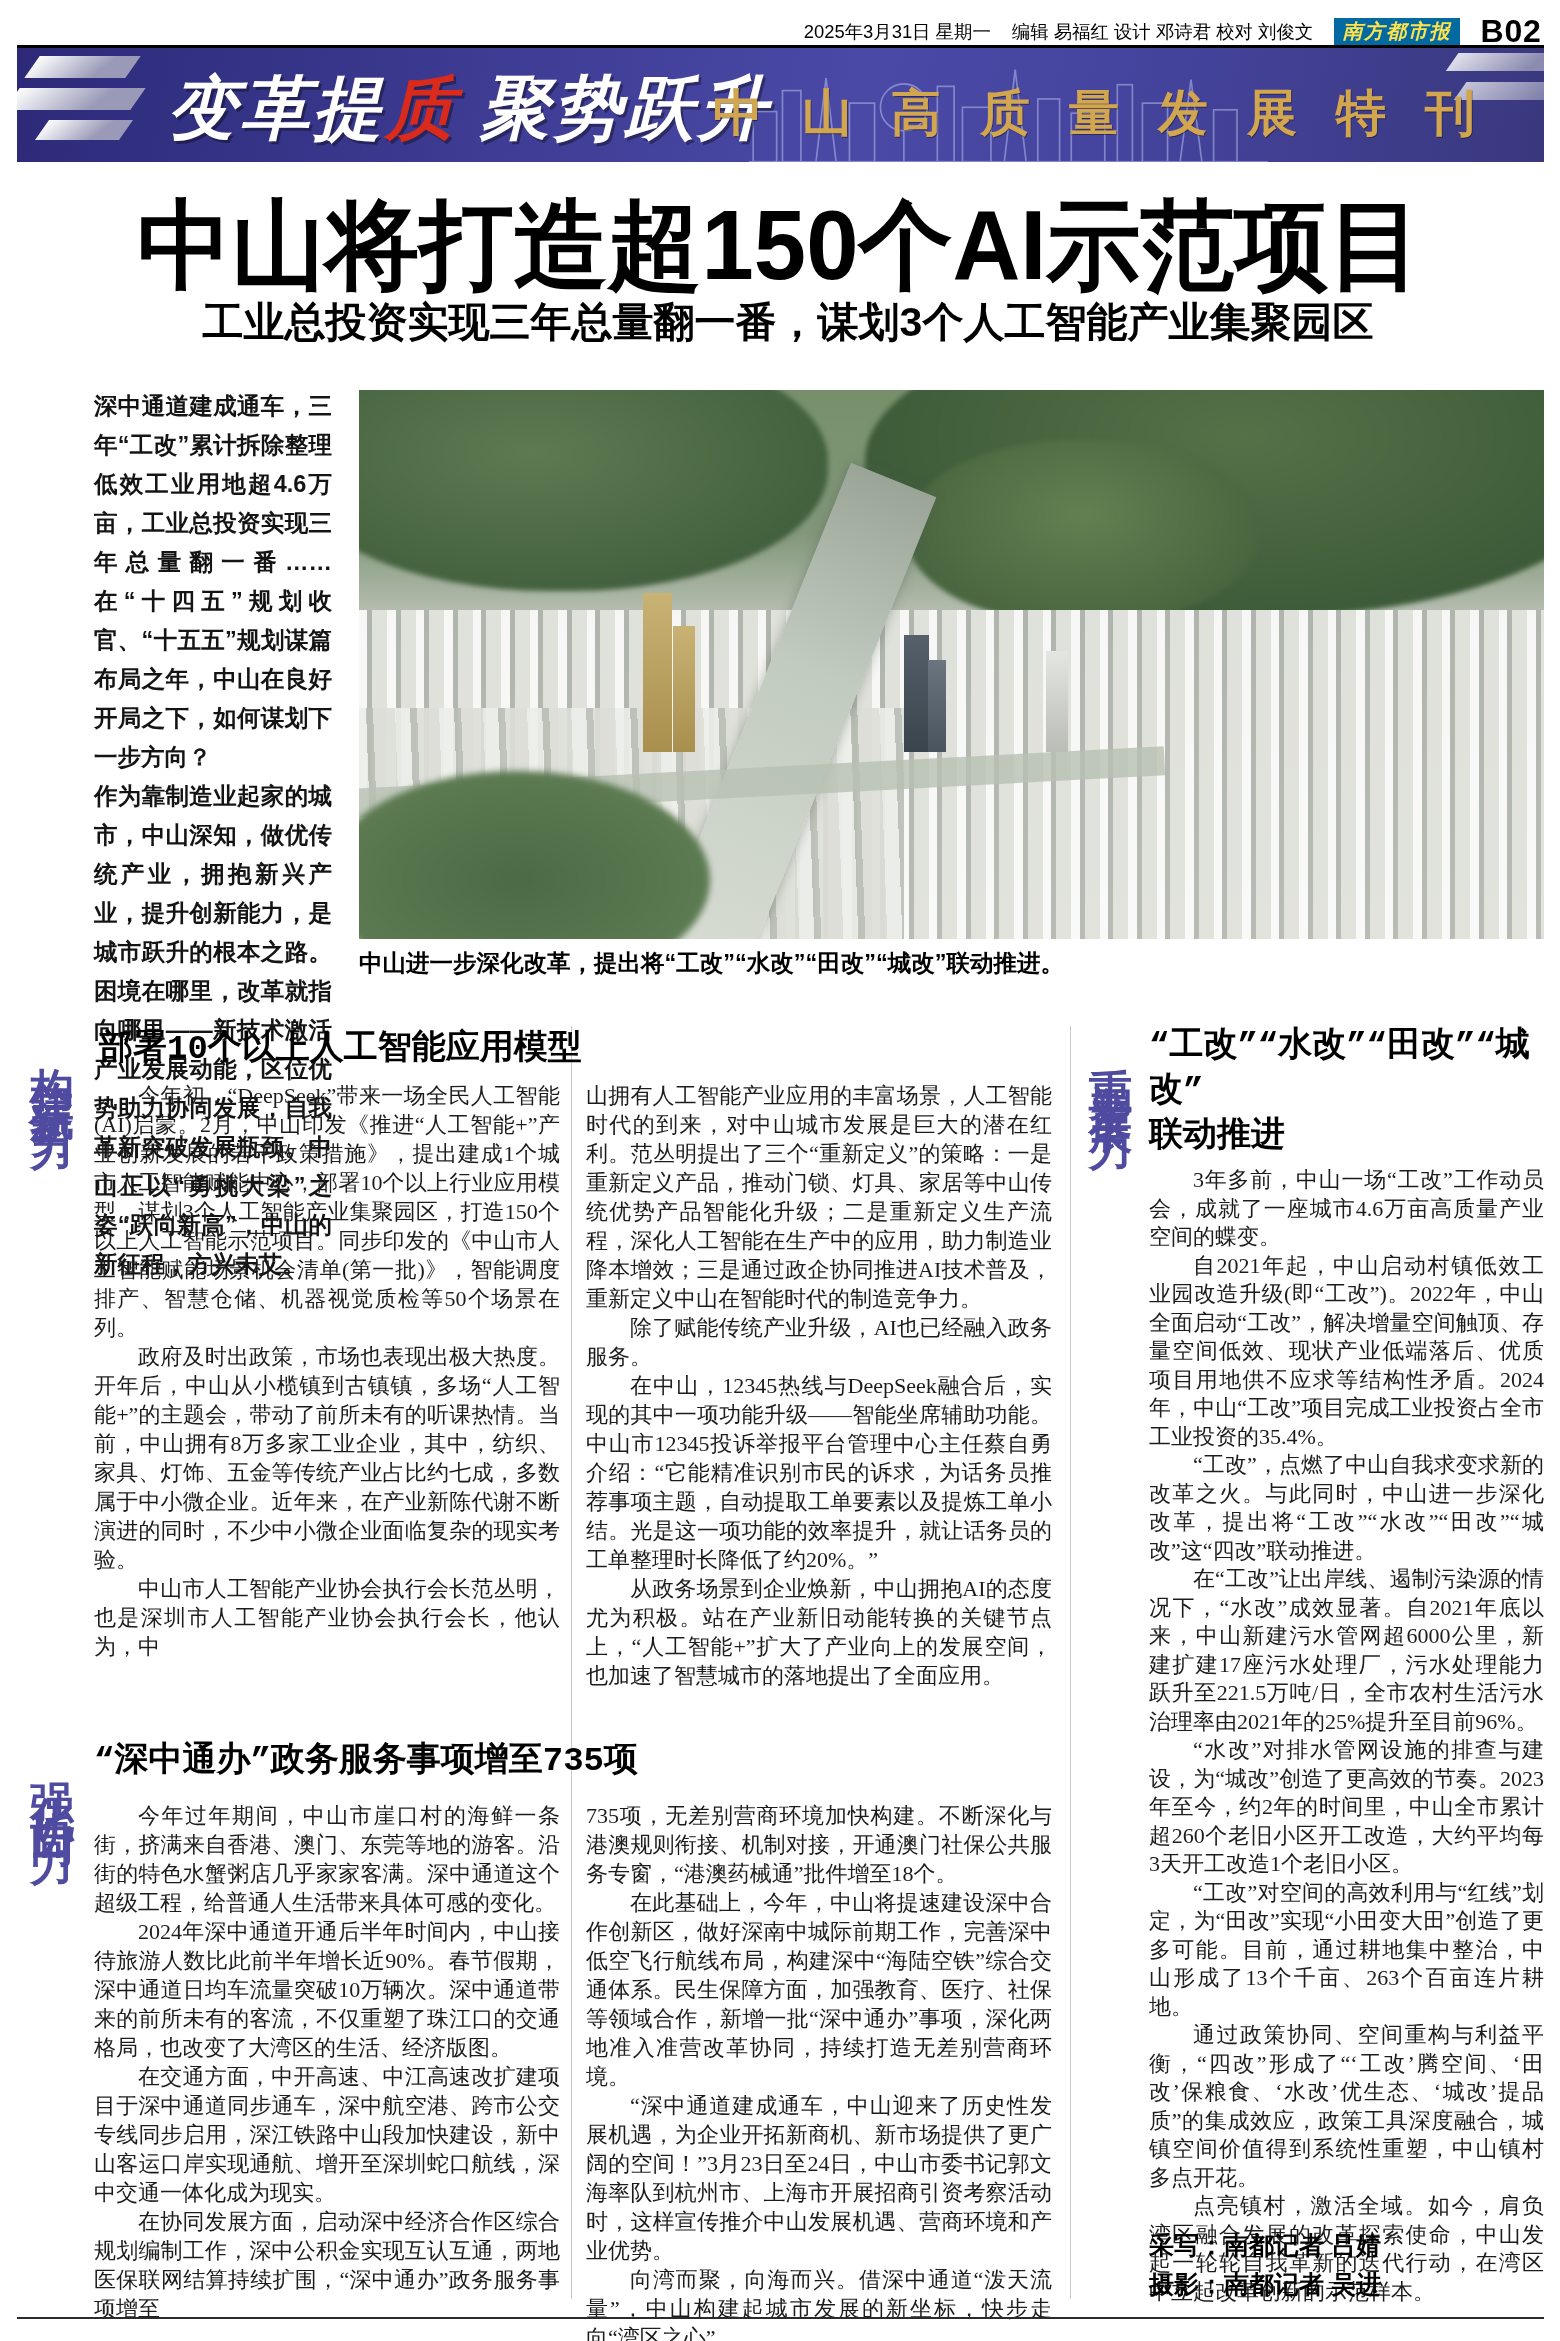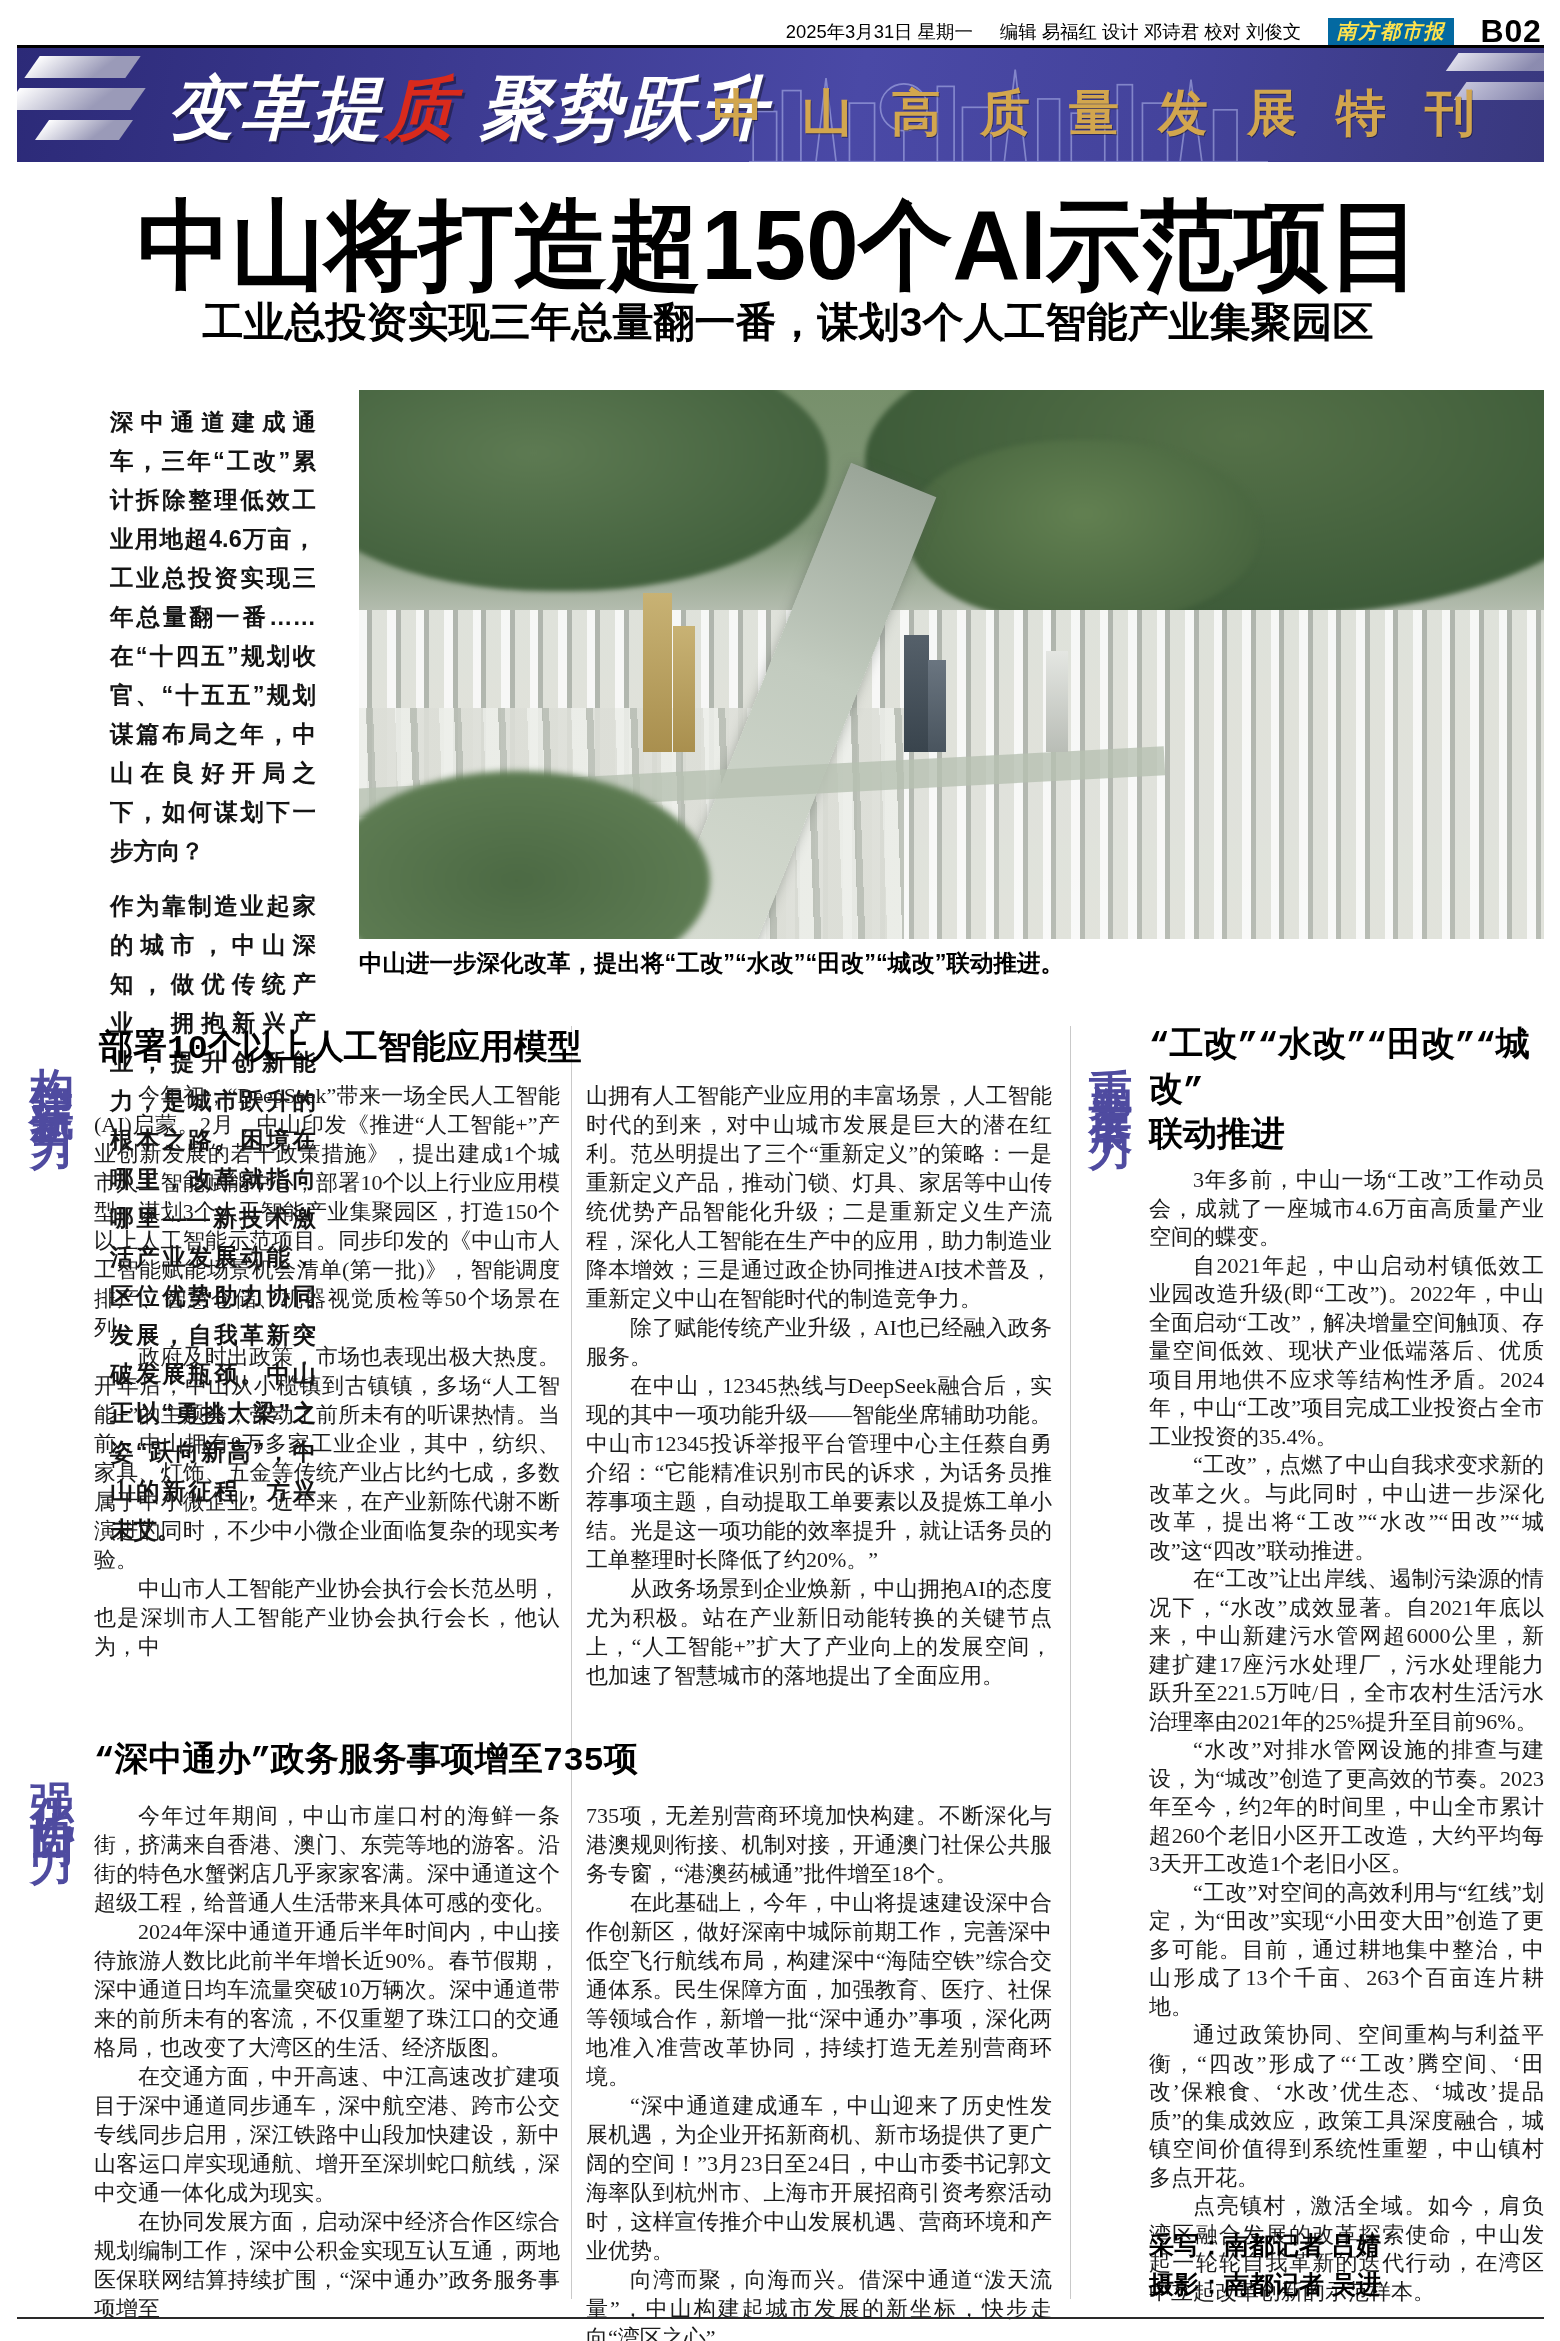--- a/index.html
+++ b/index.html
@@ -1,19 +1,19 @@
 <!DOCTYPE html>
 <html style="font-size:13.4px"><head>
 <meta charset="utf-8">
 <style>
   html,body{margin:0;padding:0;background:#e9e9e9;}
   .page{position:relative;width:1560px;height:2342px;background:#ffffff;overflow:hidden;
         font-family:"Liberation Serif","DejaVu Serif",serif;color:#111;}
   
-  .masthead{position:absolute;top:13.4px;right:18.4px;display:flex;align-items:center;gap:27px;
+  .masthead{position:absolute;top:13.4px;right:18.4px;display:flex;align-items:center;gap:21px;
             font-family:"Liberation Sans","DejaVu Sans",sans-serif;font-size:18.4px;color:#000;}
   .brand-box{background:#0369a1;color:#ffe34d;font-weight:bold;font-style:italic;
              font-size:20px;padding:0.8px 8.4px;letter-spacing:1.7px;}
   .page-no{font-size:32px;font-weight:900;letter-spacing:0.8px;}
   
   .banner{position:absolute;left:17px;top:45px;width:1527px;height:114px;
           background:linear-gradient(100deg,#2c2a78 0%,#3d3b92 30%,#4a49a6 55%,#44439c 75%,#39387e 100%);
           border-top:3.4px solid #000;overflow:hidden;}
   .bar{position:absolute;background:linear-gradient(120deg,#ffffff,#9a9ab8 70%);transform:skewX(-35deg);}
   .bar.b1{left:15px;top:8.4px;width:101px;height:22px;}
@@ -33,21 +33,21 @@
   .headline{position:absolute;left:0;top:183px;width:100%;text-align:center;
             font-family:"Liberation Sans","DejaVu Sans",sans-serif;font-weight:900;
             font-size:94px;letter-spacing:0px;color:#000;transform:scaleY(1.04);white-space:nowrap;}
   .subhead{position:absolute;left:0;top:295px;width:100%;text-align:center;
            font-family:"Liberation Sans","DejaVu Sans",sans-serif;font-weight:700;
            font-size:41px;color:#000;white-space:nowrap;padding-left:8px;}
   
   .intro{position:absolute;left:94px;top:387px;width:238px;
          font-family:"Liberation Sans","DejaVu Sans",sans-serif;font-weight:600;
          font-size:23.5px;line-height:39px;text-align:justify;color:#141414;}
-  .intro p{margin:16px;}
+  .intro p{margin:0;}
   .photo{position:absolute;left:359px;top:390px;width:1185px;height:549px;overflow:hidden;background:#aab5a2;}
   .photo div{position:absolute;}
   .ph-base{inset:0;background:linear-gradient(180deg,#77906b 0%,#82977a 26%,#b3bcae 40%,#c8cbc3 68%,#c2c6bd 100%);}
   .ph-hill{border-radius:48%;filter:blur(2.5px);}
   .h1{top:-50px;left:-67px;width:536px;height:251px;background:radial-gradient(ellipse at 45% 45%,#5d7a52,#42603d 75%);}
   .h2{top:-75px;right:-75px;width:754px;height:302px;background:radial-gradient(ellipse at 50% 40%,#557148,#3c5a38 75%);}
   .h3{top:50px;right:285px;width:352px;height:184px;background:radial-gradient(ellipse at 50% 40%,#628051,#48653f 75%);}
   .ph-city{left:0;bottom:0;width:100%;height:60%;
       background:
         repeating-linear-gradient(90deg,rgba(255,255,255,.85) 0 8.4px,rgba(160,166,158,.55) 8.4px 13.4px,rgba(226,228,221,.9) 13.4px 28.5px),

